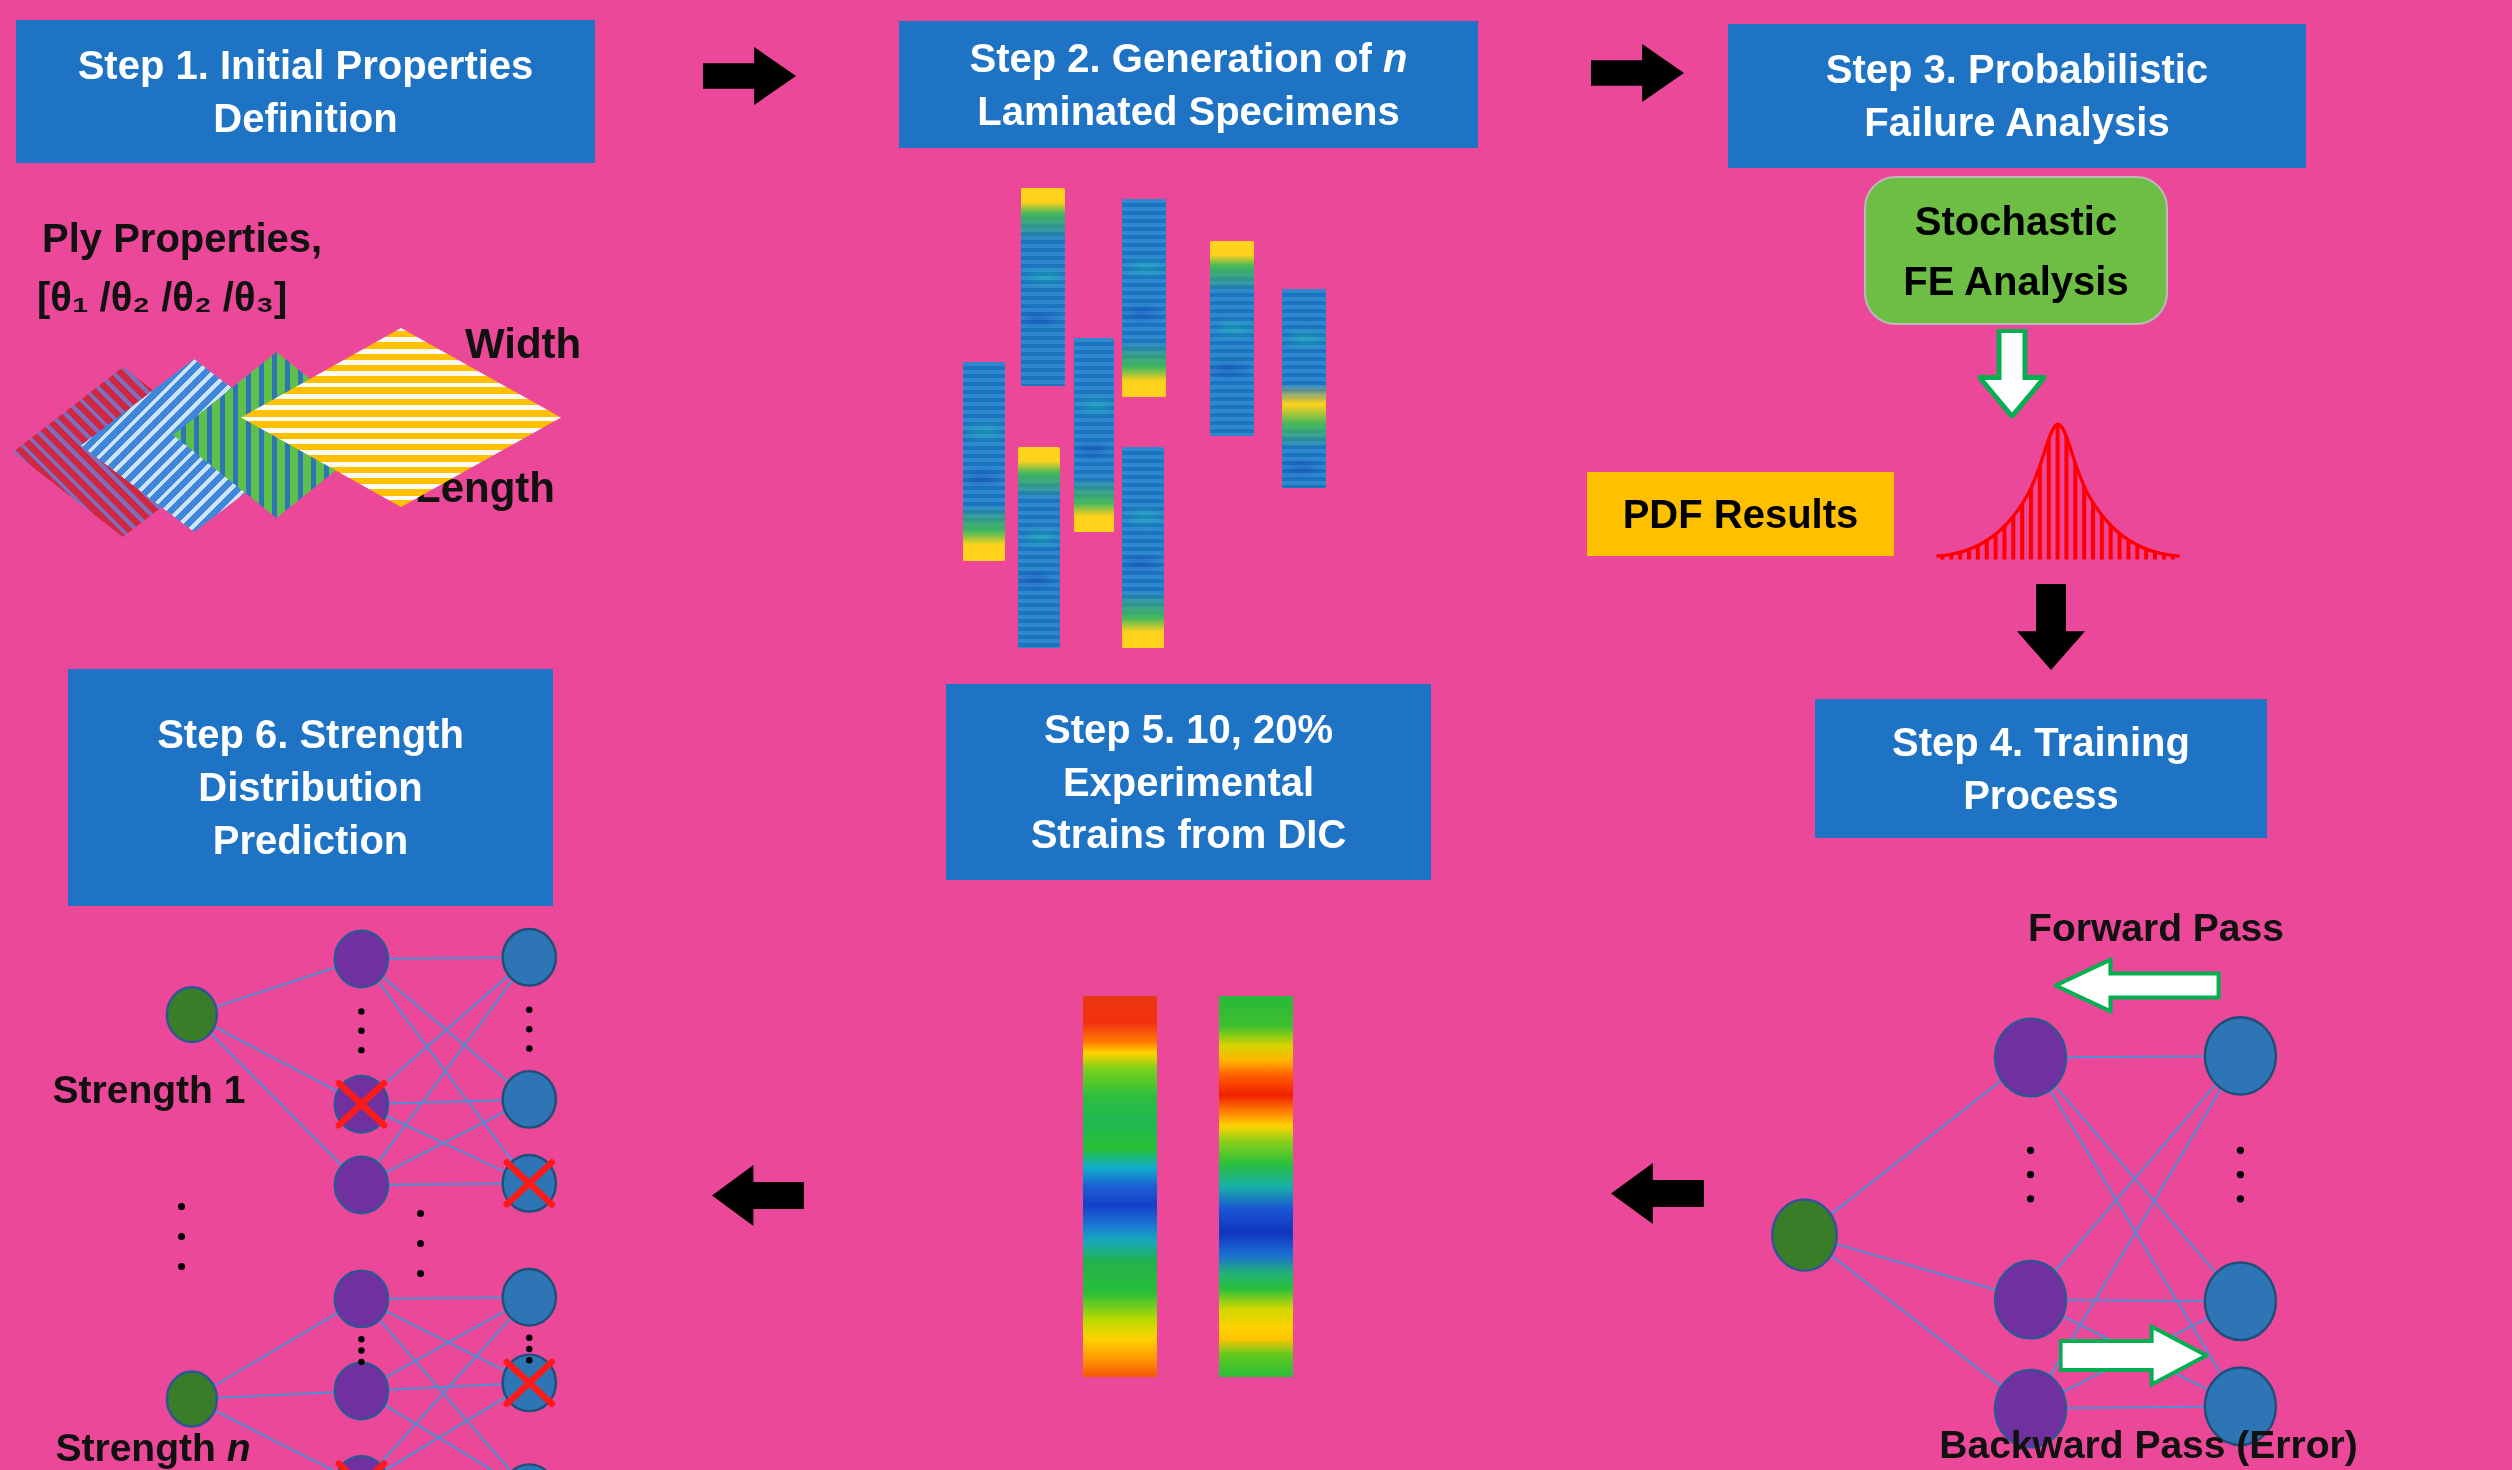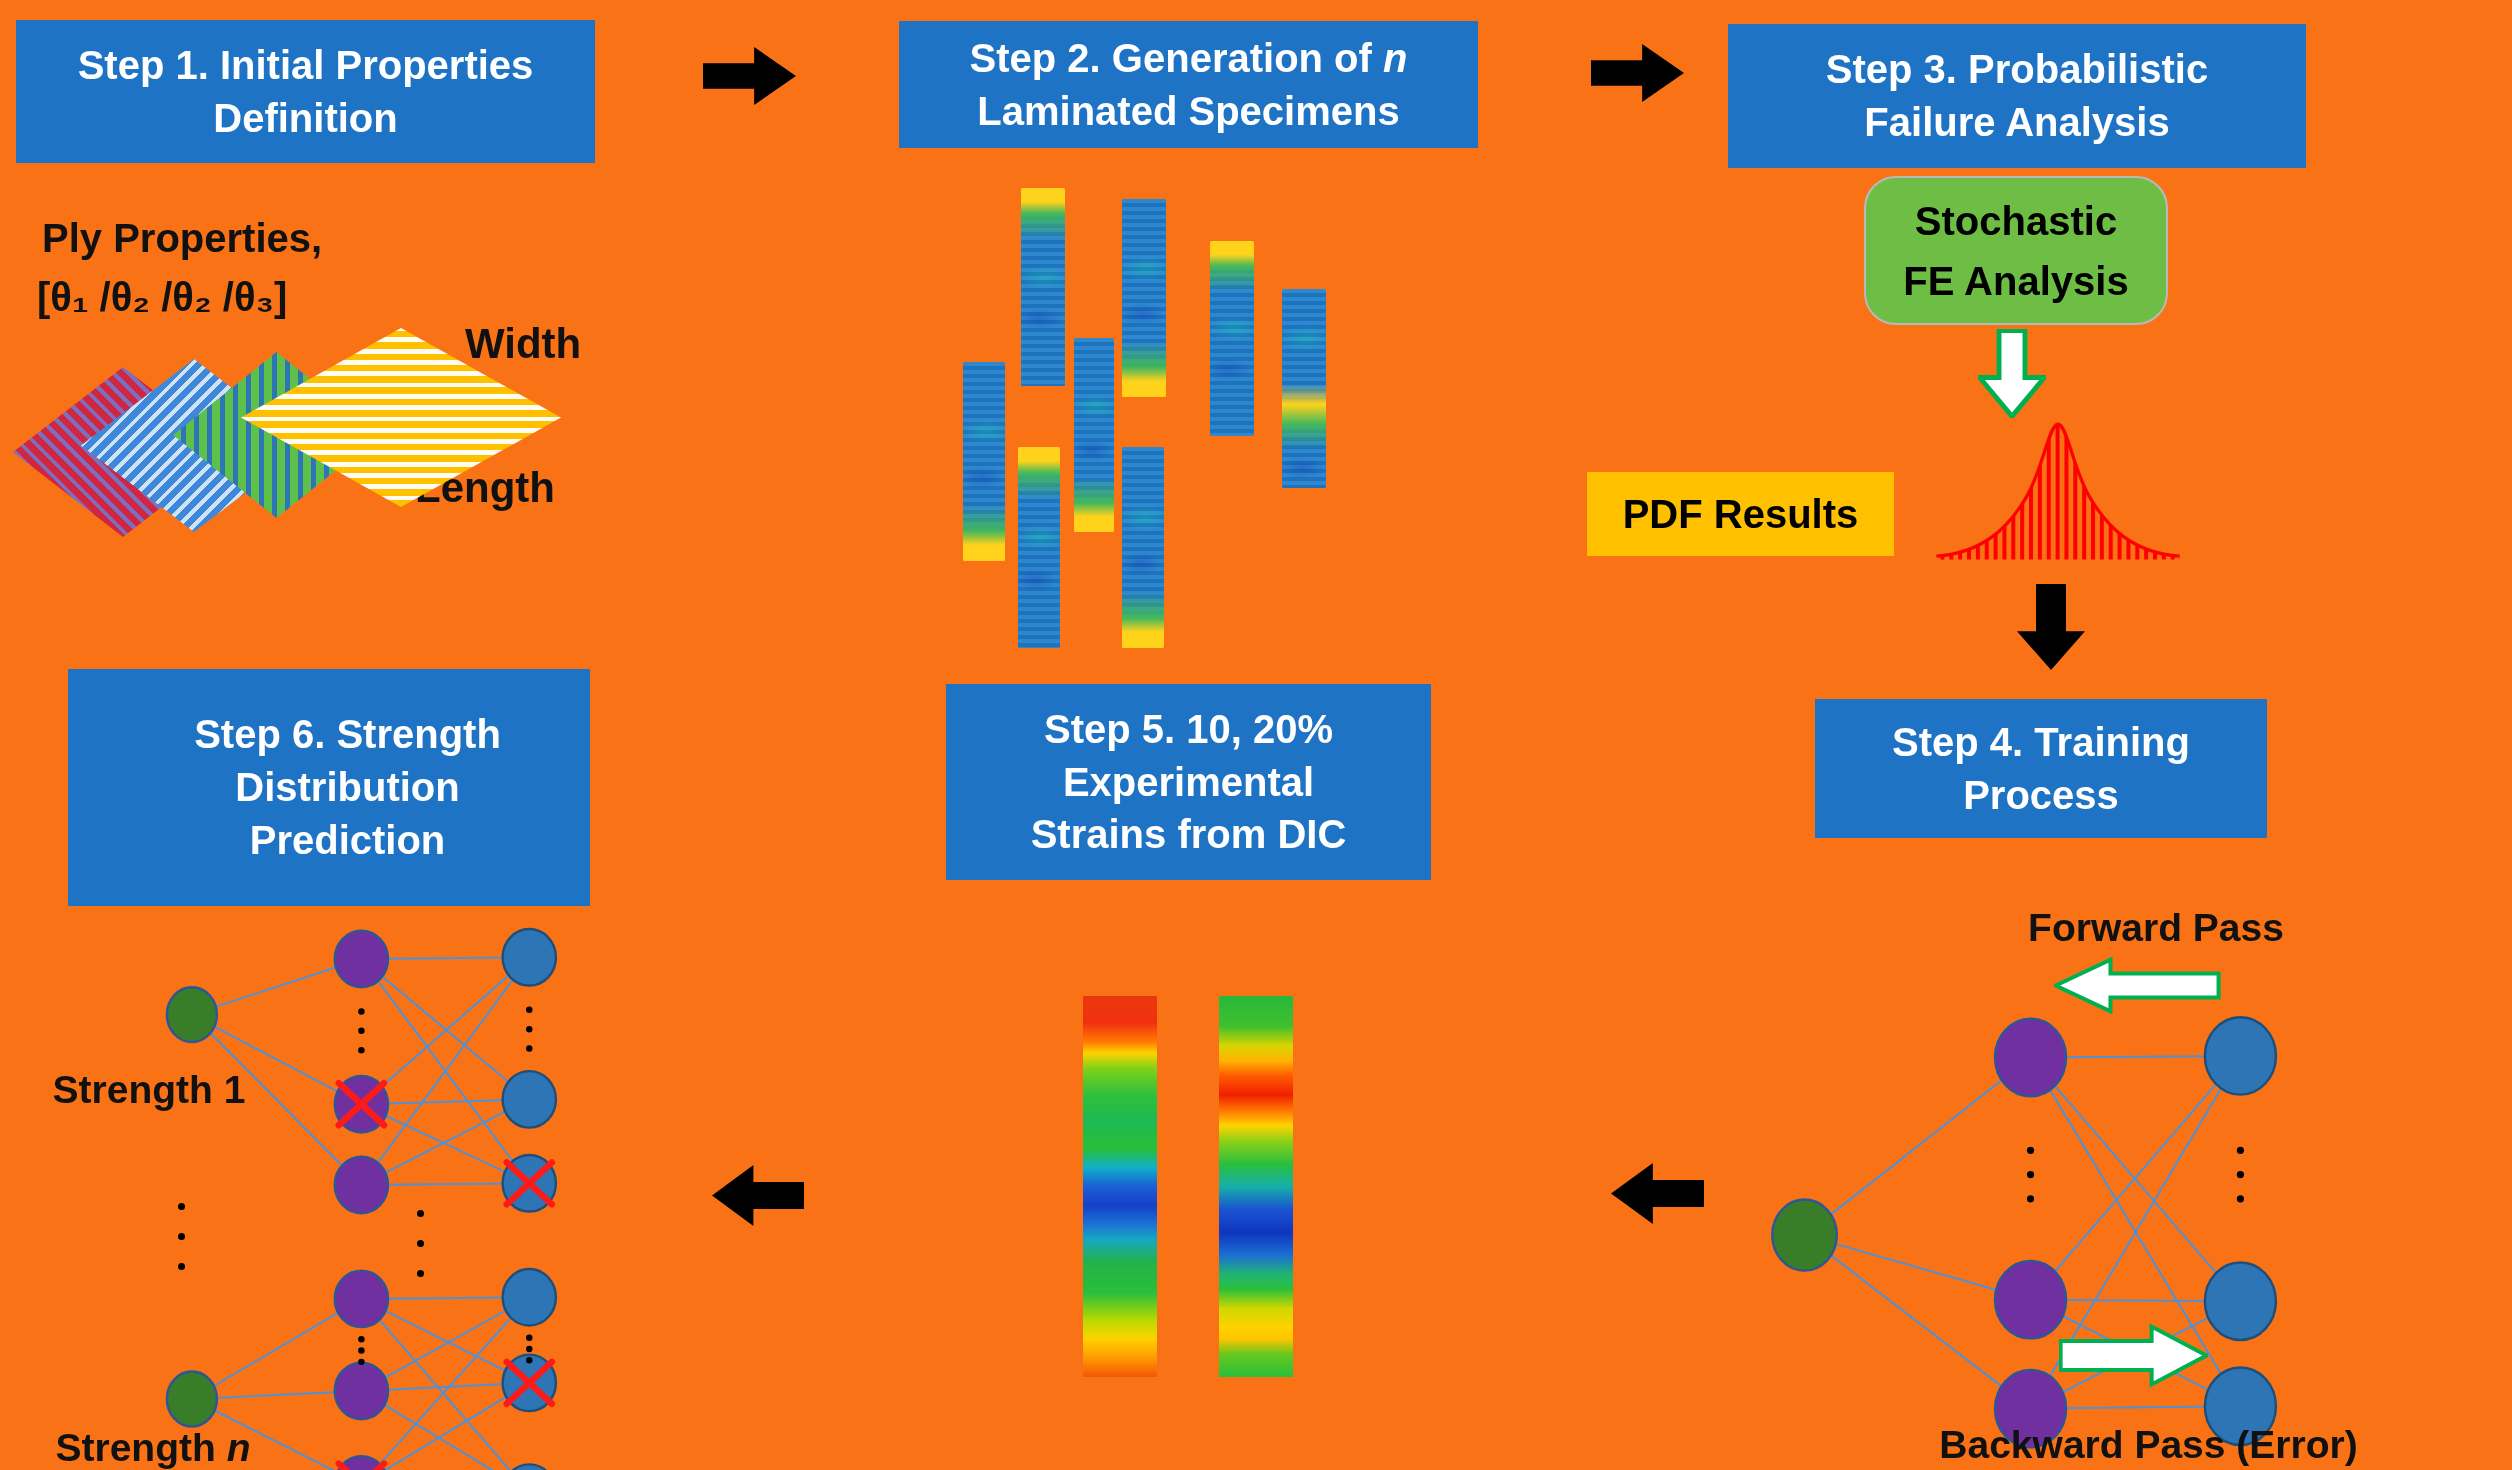--- a/index.html
+++ b/index.html
@@ -1,16 +1,16 @@
 <!DOCTYPE html>
 <html style="font-size:13px"><head>
 <meta charset="utf-8">
 <style>
   html,body{margin:0;padding:0;background:#fff;}
-  #canvas{position:relative;width:2512px;height:1471px;background:#f97316;overflow:hidden;
+  #canvas{position:relative;width:2512px;height:1471px;background:#ec4899;overflow:hidden;
           font-family:"Liberation Sans",sans-serif;color:#111;}
   .abs{position:absolute;}
   .stepbox{background:#1E73C4;color:#fff;font-weight:700;text-align:center;
            display:flex;flex-direction:column;justify-content:center;line-height:1.32;}
   .stepbox .ln{display:block;}
   .fs49{font-size:40px;}
   .greenbox{background:#6EBE45;border:2.4px solid #b9b9b9;color:#000;font-weight:700;text-align:center;
             display:flex;flex-direction:column;justify-content:center;font-size:40px;line-height:1.5;}
   .orangebox{background:#FFC000;color:#000;font-weight:700;text-align:center;
              display:flex;align-items:center;justify-content:center;font-size:40px;}
@@ -83,21 +83,21 @@
     <span class="ln">Step 4. Training</span>
     <span class="ln">Process</span>
   </div>
 
   <div class="abs stepbox fs49" style="left:946px;top:684px;width:485px;height:196px;">
     <span class="ln">Step 5. 10, 20%</span>
     <span class="ln">Experimental</span>
     <span class="ln">Strains from DIC</span>
   </div>
 
-  <div class="abs stepbox fs49" style="left:68px;top:669px;width:485px;height:237px;padding-left:37px;">
+  <div class="abs stepbox fs49" style="left:68px;top:669px;width:485px;height:237px;">
     <span class="ln">Step 6. Strength</span>
     <span class="ln">Distribution</span>
     <span class="ln">Prediction</span>
   </div>
 
   <div class="abs bk ar-right" style="left:703px;top:47px;width:93px;height:58px;"></div>
   <div class="abs bk ar-right" style="left:1591px;top:44px;width:93px;height:58px;"></div>
   <div class="abs bk ar-down" style="left:2017px;top:584px;width:68px;height:86px;"></div>
   <div class="abs bk ar-left" style="left:1611px;top:1163px;width:93px;height:61px;"></div>
   <div class="abs bk ar-left" style="left:712px;top:1165px;width:92px;height:61px;"></div>

